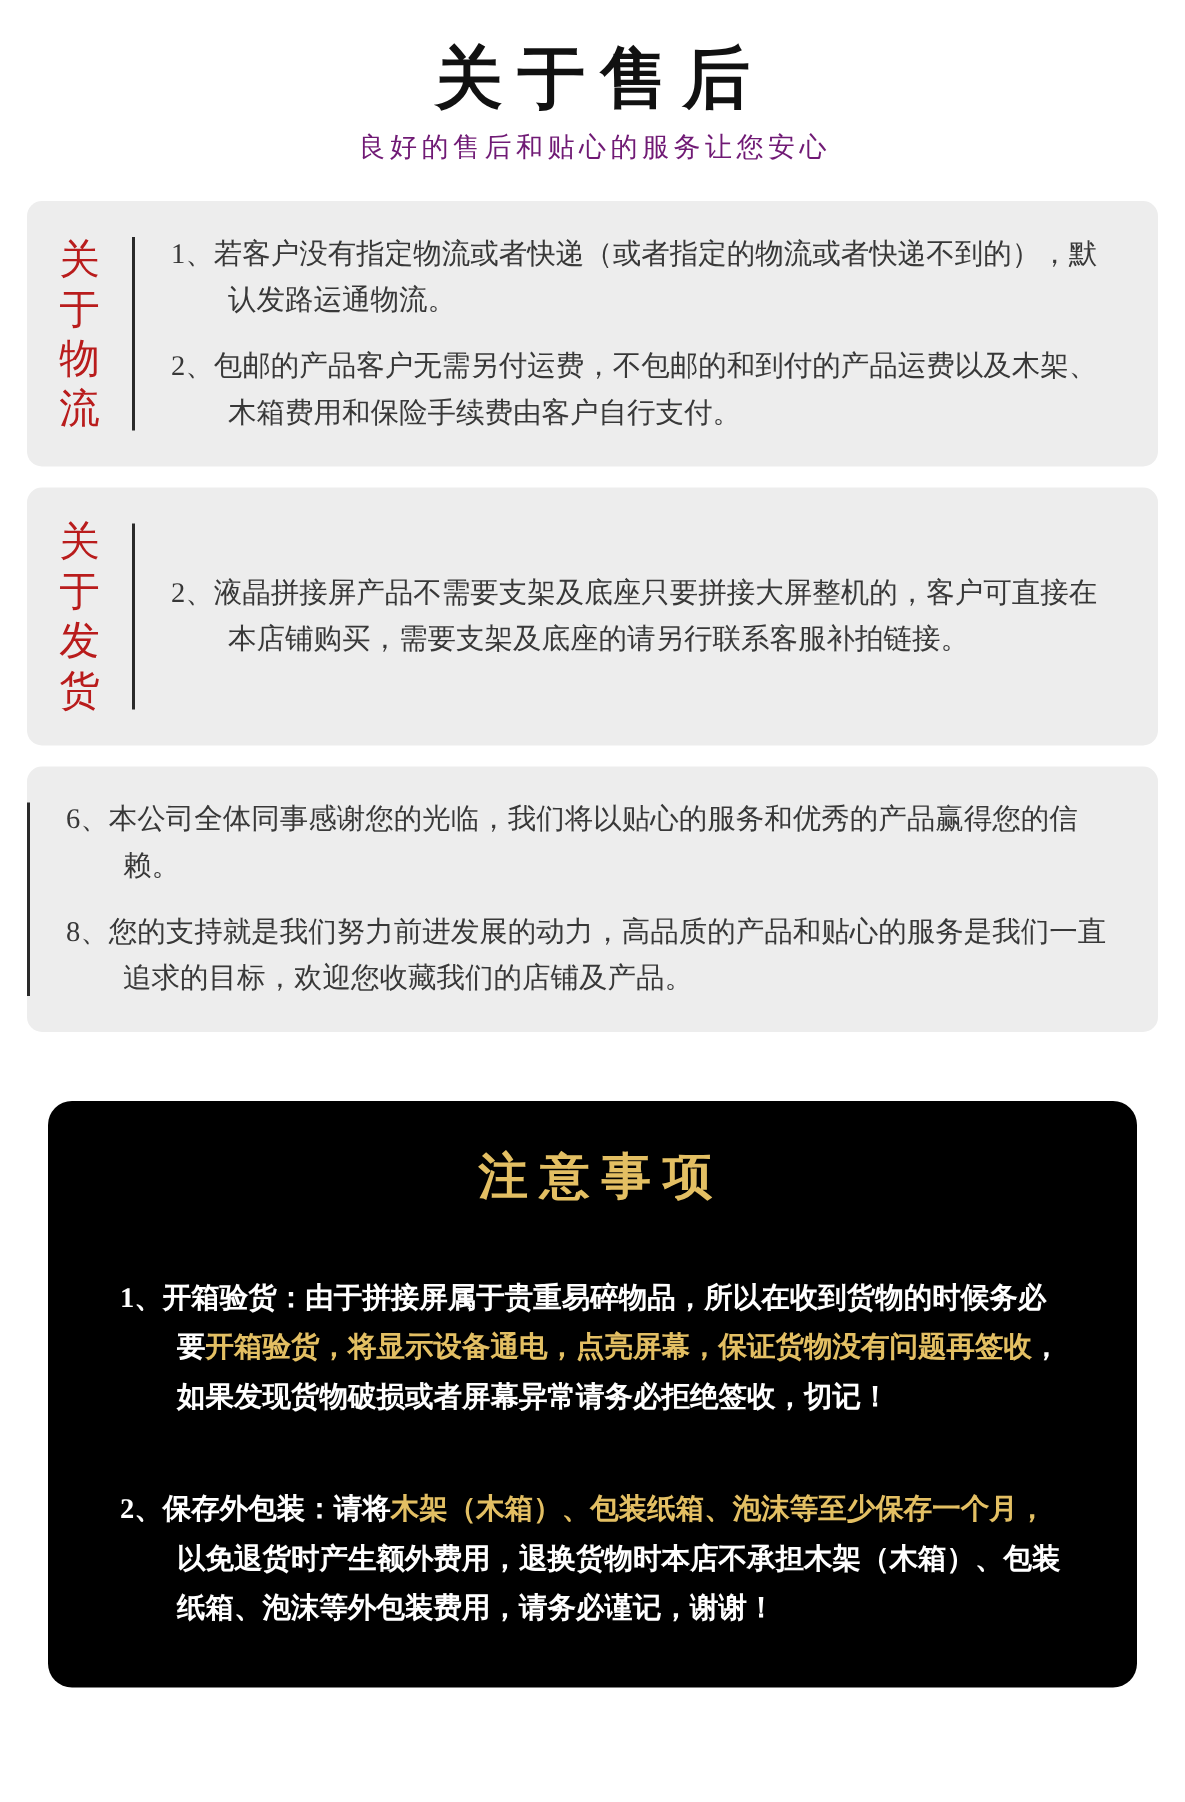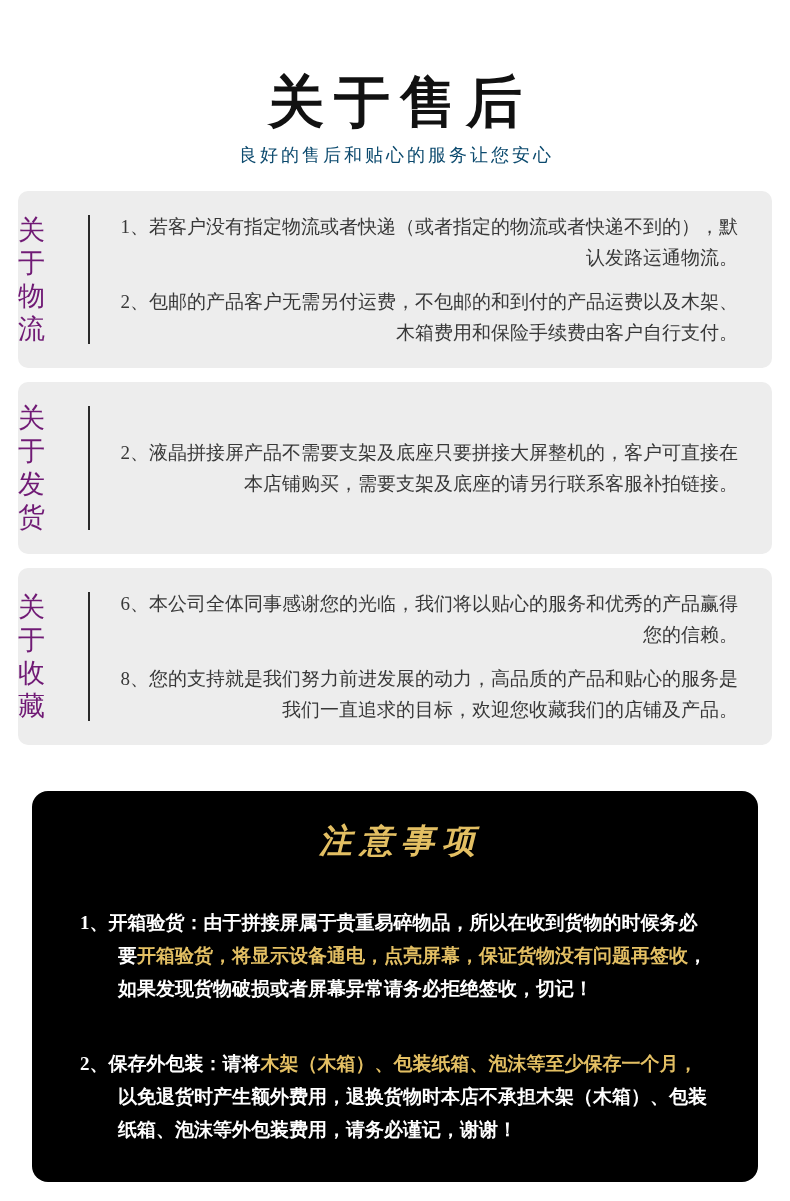--- a/index.html
+++ b/index.html
@@ -14,51 +14,51 @@
     width:790px;
     margin:0 auto;
     font-family:"Liberation Serif","DejaVu Serif",serif;
     color:var(--body-text);
   }
   .page{width:790px;min-height:1201px;background:#ffffff;padding-bottom:20px;}
 
   
   .header{text-align:center;padding-top:24px;padding-bottom:24px;}
   .page-title{
-    font-size:56px;
+    font-size:45px;
     font-weight:bold;
     color:#111;
     letter-spacing:10px;
     text-indent:10px;
     line-height:1.25;
-    margin-top:43px;
   }
   .page-subtitle{
     margin-top:6px;
     font-size:18px;
-    color:#0c4a6e;
+    color:#701a75;
     letter-spacing:3px;
     text-indent:3px;
   }
 
   
   .section-card{
     background:var(--section-bg);
     border-radius:10px;
     margin:0 18px 14px 18px;
     padding:20px 34px 20px 0;
     display:flex;
     align-items:center;
     min-height:146px;
   }
   .section-label{
     width:70px;
     flex:0 0 70px;
+    text-align:center;
     font-size:27px;
-    color:#701a75;
+    color:#b91c1c;
     line-height:33px;
     word-break:break-all;
   }
   .section-label .label-inner{
     display:inline-block;
     width:1.05em;
     word-break:break-all;
     white-space:normal;
   }
   .label-divider{
@@ -71,41 +71,39 @@
   .section-content{
     flex:1 1 auto;
     padding-left:24px;
     font-size:19px;
     line-height:31px;
     color:#383838;
   }
   .section-item{
     padding-left:38px;
     text-indent:-38px;
-    text-align:right;
   }
   .section-item + .section-item{margin-top:13px;}
 
   
   .notice-card{
     background:var(--notice-bg);
     border-radius:16px;
     margin:46px 32px 0 32px;
     padding:28px 44px 36px 48px;
     color:#ffffff;
   }
   .notice-title{
     text-align:center;
     color:var(--highlight);
     font-size:33px;
     font-weight:bold;
     letter-spacing:8px;
     text-indent:8px;
     margin-bottom:24px;
-    font-style:italic;
   }
   .notice-item{
     font-size:19px;
     font-weight:bold;
     line-height:33px;
     padding-left:38px;
     text-indent:-38px;
     margin-bottom:17px;
     margin-top:42px;
   }
@@ -138,23 +136,20 @@
       <span class="label-inner">关于发货</span>
     </div>
     <div class="label-divider"></div>
     <div class="section-content">
       <div class="section-item">2、液晶拼接屏产品不需要支架及底座只要拼接大屏整机的，客户可直接在本店铺购买，需要支架及底座的请另行联系客服补拍链接。</div>
     </div>
   </div>
 
 
   <div class="section-card">
-    <div class="section-label">
-      <span class="label-inner">关于收藏</span>
-    </div>
     <div class="label-divider"></div>
     <div class="section-content">
       <div class="section-item">6、本公司全体同事感谢您的光临，我们将以贴心的服务和优秀的产品赢得您的信赖。</div>
       <div class="section-item">8、您的支持就是我们努力前进发展的动力，高品质的产品和贴心的服务是我们一直追求的目标，欢迎您收藏我们的店铺及产品。</div>
     </div>
   </div>
 
   <div class="notice-card">
     <div class="notice-title">注意事项</div>
     <div class="notice-item"><span>1、开箱验货：由于拼接屏属于贵重易碎物品，所以在收到货物的时候务必要</span><span class="hl">开箱验货，将显示设备通电，点亮屏幕，保证货物没有问题再签收</span><span>，如果发现货物破损或者屏幕异常请务必拒绝签收，切记！</span></div>

